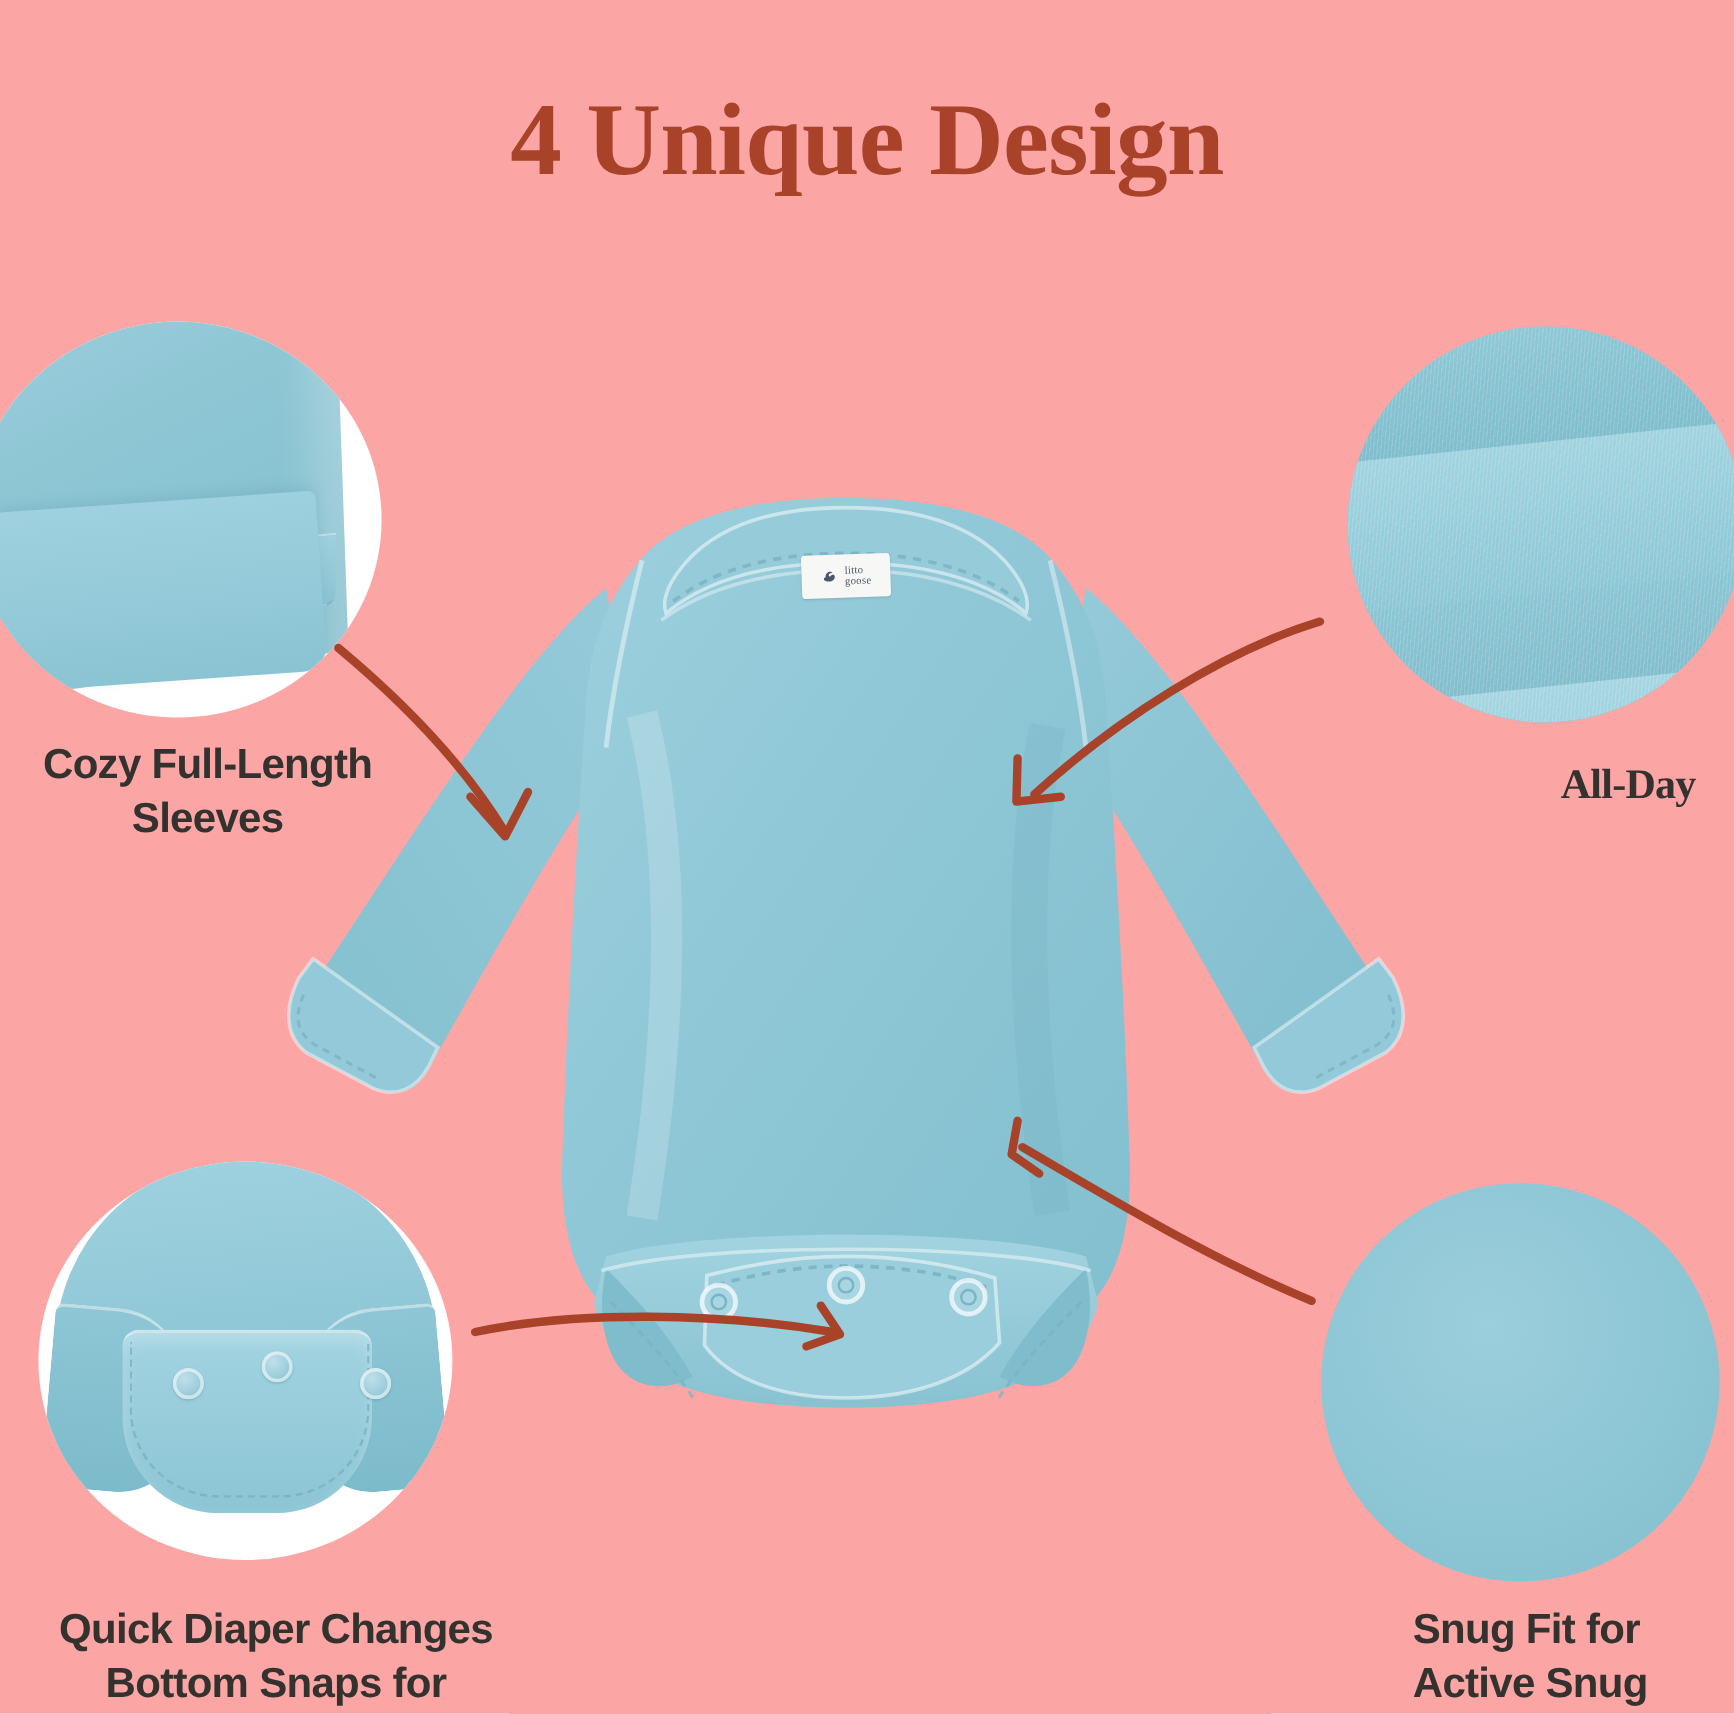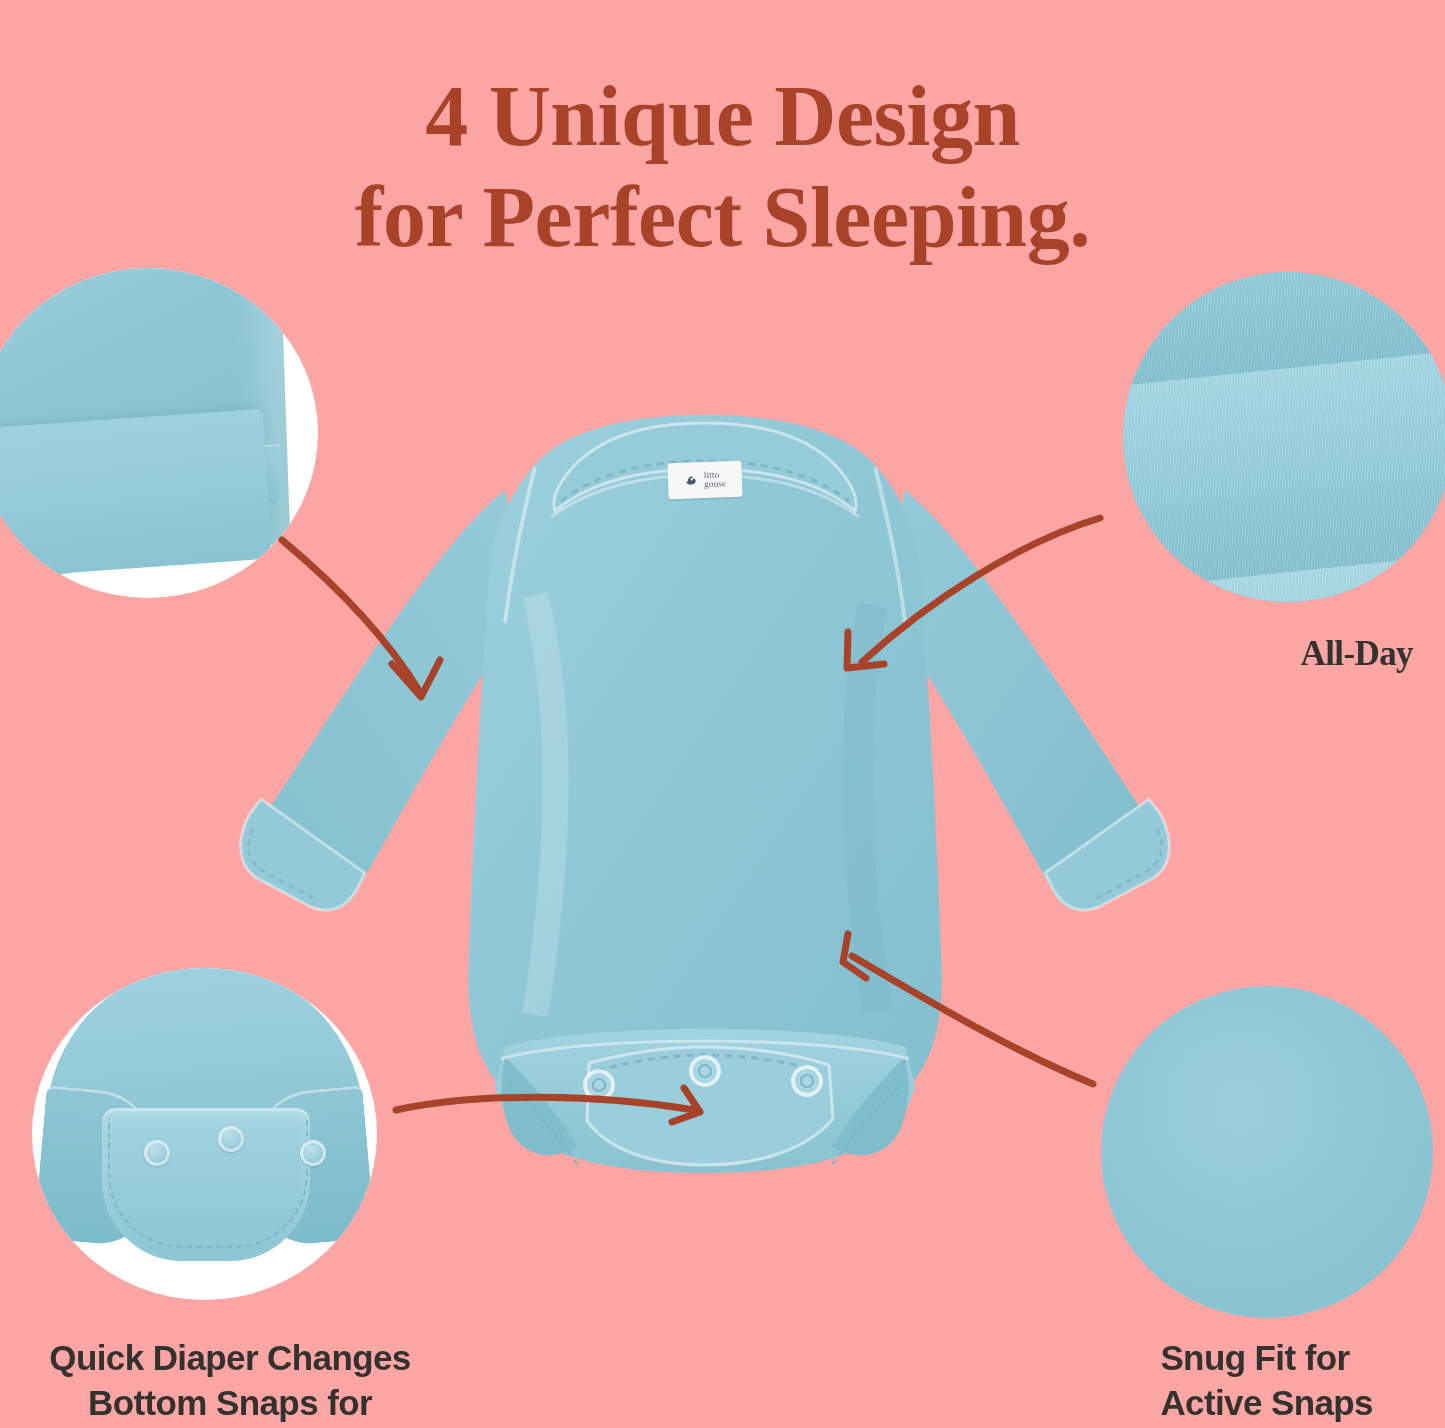--- a/index.html
+++ b/index.html
@@ -217,21 +217,20 @@
     pointer-events: none;
   }
 </style>
 </head>
 <body>
 
 <div class="canvas">
 
   <h1 class="headline">
     <span class="l1">4 Unique Design</span>
-    <span class="l2">for Perfect Sleeping.</span>
   </h1>
 
   <div class="inset" id="inset-sleeve">
     <div class="cuff"></div>
     <div class="fold"></div>
   </div>
 
   <div class="inset" id="inset-fabric">
     <div class="band b1"></div>
     <div class="band b2"></div>
@@ -355,28 +354,32 @@
       <path d="M848 632 L847 668 L884 664"></path>
 
       <path d="M1093 1084 C1010 1050 920 996 852 956"></path>
       <path d="M848 934 L843 962 L866 978"></path>
 
       <path d="M396 1110 C480 1092 600 1094 694 1110"></path>
       <path d="M684 1088 L700 1112 L672 1122"></path>
     </g>
   </svg>
 
+  <div class="flabel" id="label-sleeves">
+    <span>Cozy Full-Length</span>
+    <span>Sleeves</span>
+  </div>
 
   <div class="flabel" id="label-comfort">
     <span>All-Day</span>
   </div>
 
   <div class="flabel" id="label-snaps">
     <span>Quick Diaper Changes</span>
     <span>Bottom Snaps for</span>
   </div>
 
   <div class="flabel" id="label-snug">
     <span>Snug Fit for</span>
-    <span>Active Snaps</span>
+    <span>Active Snug</span>
   </div>
 
 </div>
 
 </body></html>

